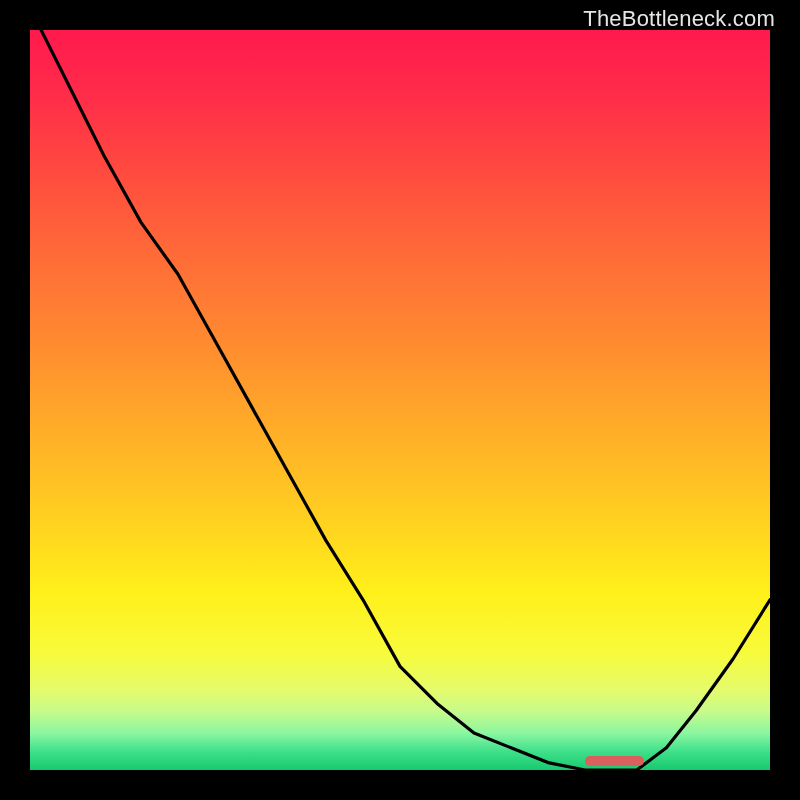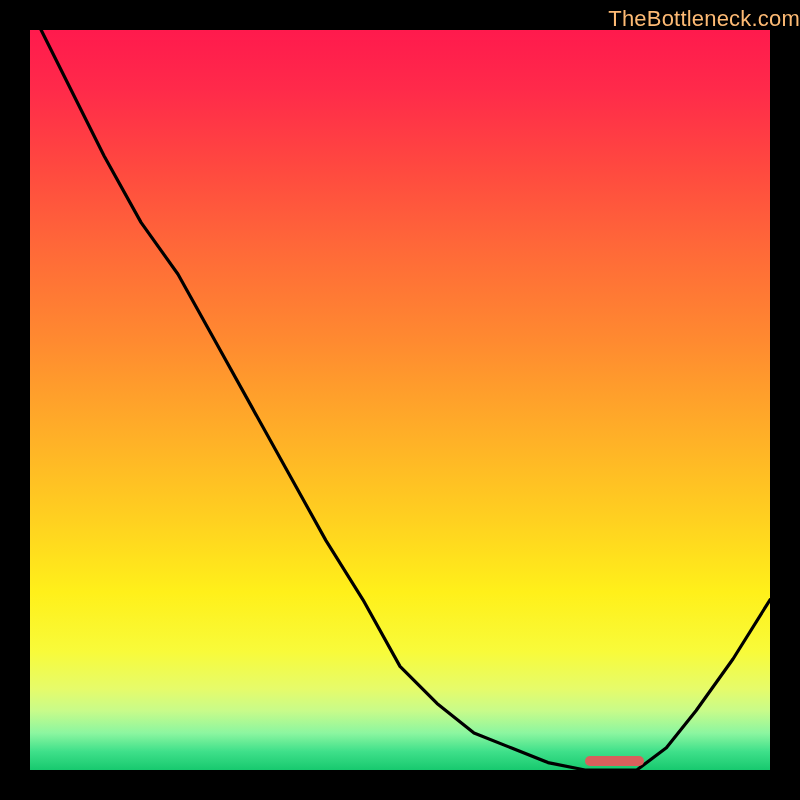--- a/index.html
+++ b/index.html
@@ -36,22 +36,22 @@
       #e6fb6a 89%,
       #c8fb8a 92%,
       #8cf6a0 95%,
       #3fe08a 97.5%,
       #17c96e 100%
     );
   }
   .watermark {
     position: absolute;
     top: 6px;
-    right: 0;
-    color: #fdba74;
+    right: 25px;
+    color: #e5e5e5;
     font-size: 22px;
     font-weight: 500;
     letter-spacing: 0.2px;
     user-select: none;
   }
   .marker {
     position: absolute;
     height: 10px;
     border-radius: 5px;
     background: #d9605c;

